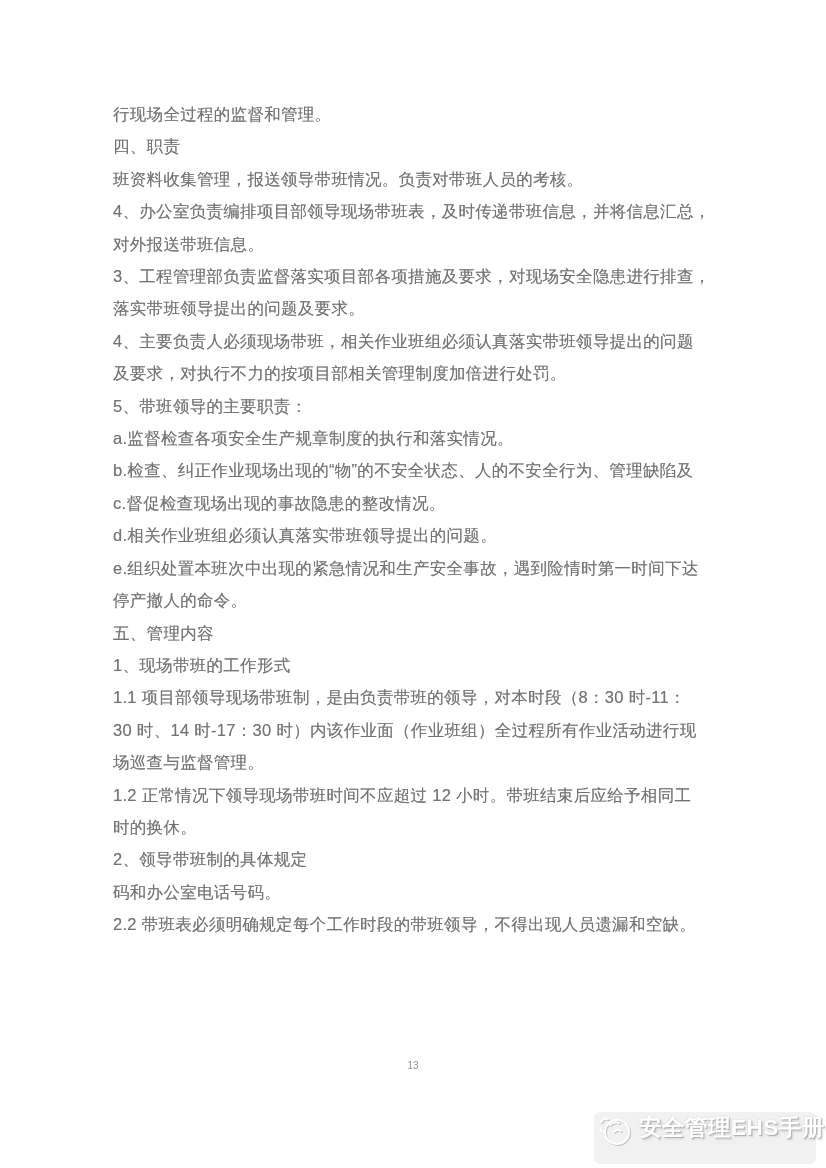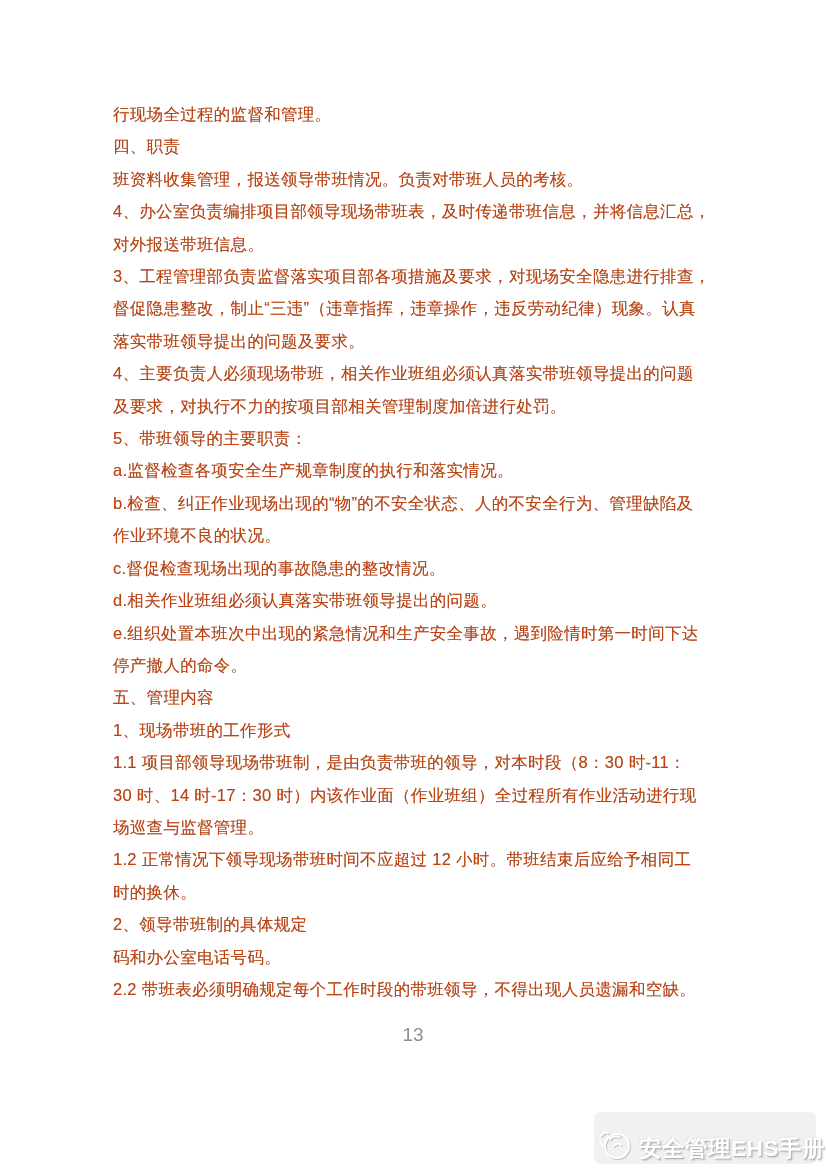--- a/index.html
+++ b/index.html
@@ -12,33 +12,33 @@
   .page{
     position:absolute;left:0;top:0;width:826px;height:1168px;
     background:#ffffff;
   }
   .text-block{
     position:absolute;left:113px;top:98px;width:604px;
   }
   .line{
     font-size:16.5px;
     line-height:32.4px;
-    color:#c2410c;
+    color:#737373;
     letter-spacing:0.3px;
     white-space:nowrap;
     text-shadow:0 0 0.4px rgba(51,51,51,0.4);
   }
   .page-number{
-    position:absolute;left:0;right:0;top:1024px;
+    position:absolute;left:0;right:0;top:1060px;
     text-align:center;
-    font-size:19px;color:#8f8f8f;
+    font-size:10px;color:#8f8f8f;
   }
   .watermark{
     position:absolute;left:594px;top:1112px;width:222px;height:52px;
-    display:flex;align-items:flex-end;gap:7px;
+    display:flex;align-items:flex-start;gap:7px;
     background:rgba(0,0,0,0.055);
     border-radius:6px;
     padding:0 4px;
     box-sizing:border-box;
   }
   .wm-logo{
     width:34px;height:38px;flex:0 0 auto;
     filter:drop-shadow(1px 1px 0 rgba(140,140,140,0.45));
   }
   .wm-text{
@@ -57,28 +57,26 @@
 
 <div class="page">
 
   <div class="text-block">
       <div class="line">行现场全过程的监督和管理。</div>
       <div class="line">四、职责</div>
       <div class="line">班资料收集管理，报送领导带班情况。负责对带班人员的考核。</div>
       <div class="line">4、办公室负责编排项目部领导现场带班表，及时传递带班信息，并将信息汇总，</div>
       <div class="line">对外报送带班信息。</div>
       <div class="line">3、工程管理部负责监督落实项目部各项措施及要求，对现场安全隐患进行排查，</div>
-      <div class="line">督促隐患整改，制止“三违”（违章指挥，违章操作，违反劳动纪律）现象。认真</div>
       <div class="line">落实带班领导提出的问题及要求。</div>
       <div class="line">4、主要负责人必须现场带班，相关作业班组必须认真落实带班领导提出的问题</div>
       <div class="line">及要求，对执行不力的按项目部相关管理制度加倍进行处罚。</div>
       <div class="line">5、带班领导的主要职责：</div>
       <div class="line">a.监督检查各项安全生产规章制度的执行和落实情况。</div>
       <div class="line">b.检查、纠正作业现场出现的“物”的不安全状态、人的不安全行为、管理缺陷及</div>
-      <div class="line">作业环境不良的状况。</div>
       <div class="line">c.督促检查现场出现的事故隐患的整改情况。</div>
       <div class="line">d.相关作业班组必须认真落实带班领导提出的问题。</div>
       <div class="line">e.组织处置本班次中出现的紧急情况和生产安全事故，遇到险情时第一时间下达</div>
       <div class="line">停产撤人的命令。</div>
       <div class="line">五、管理内容</div>
       <div class="line">1、现场带班的工作形式</div>
       <div class="line">1.1 项目部领导现场带班制，是由负责带班的领导，对本时段（8：30 时-11：</div>
       <div class="line">30 时、14 时-17：30 时）内该作业面（作业班组）全过程所有作业活动进行现</div>
       <div class="line">场巡查与监督管理。</div>
       <div class="line">1.2 正常情况下领导现场带班时间不应超过 12 小时。带班结束后应给予相同工</div>

